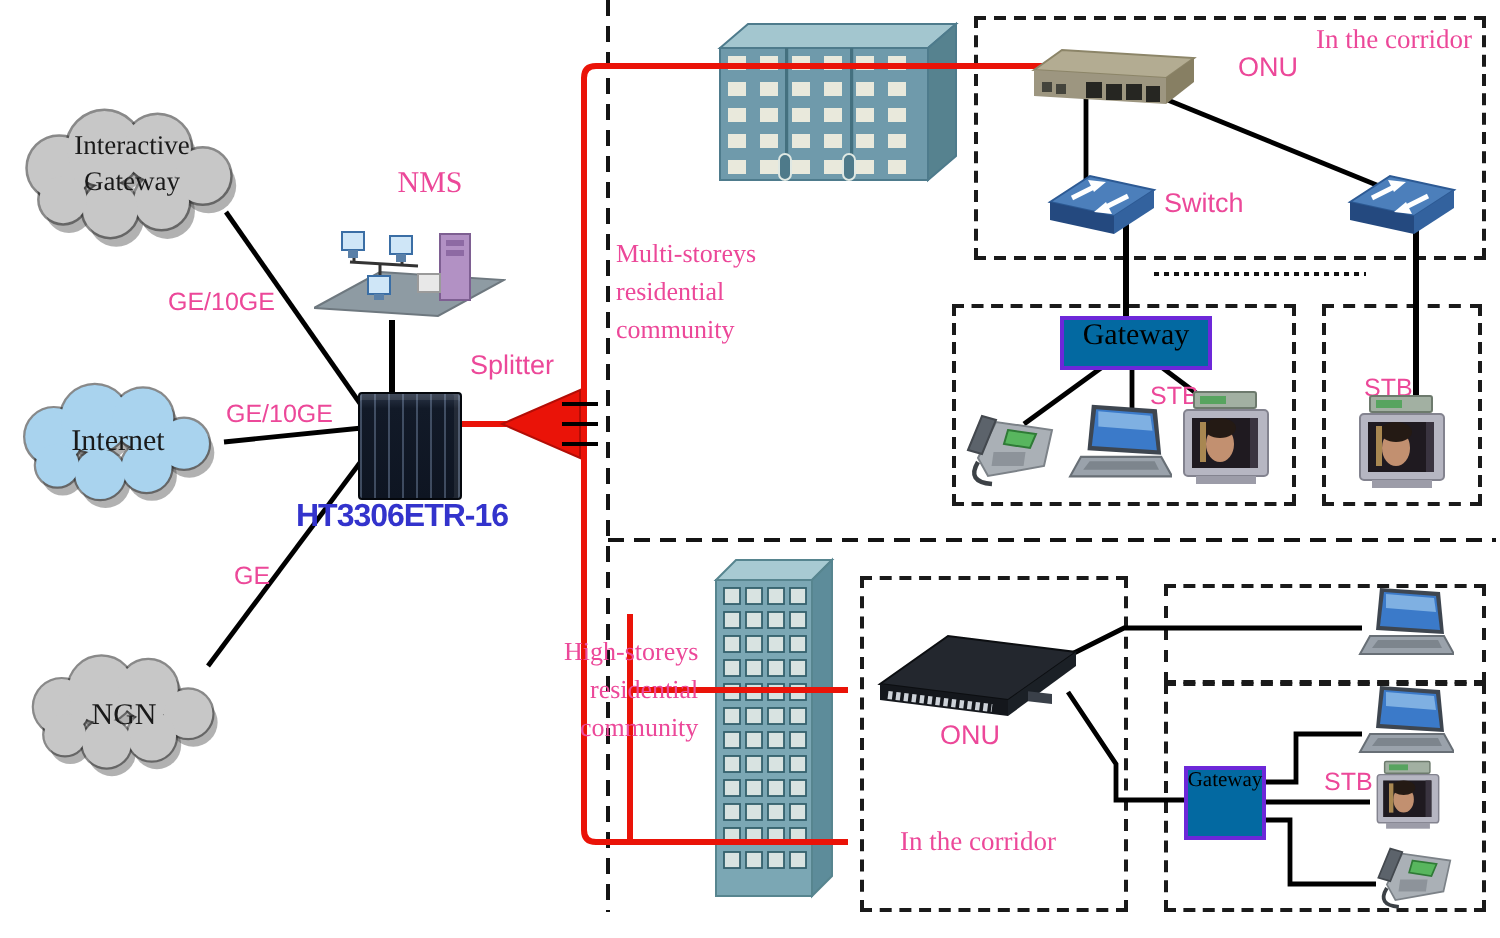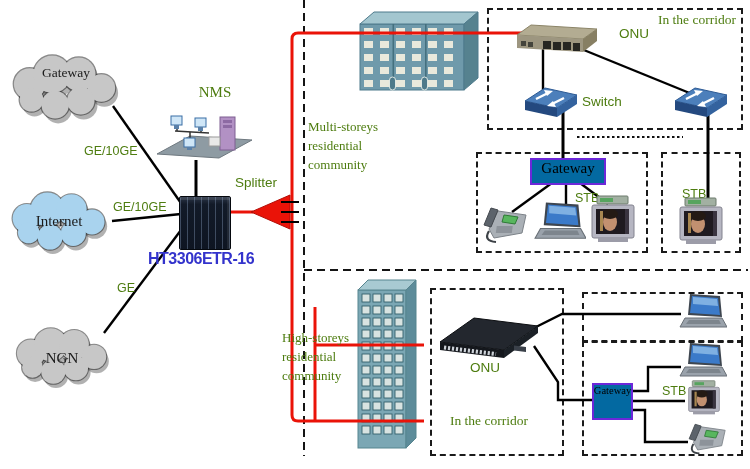--- a/index.html
+++ b/index.html
@@ -1,19 +1,19 @@
 <!DOCTYPE html>
 <html style="--fiber: #ea1308; --model-blue: #3333cc;"><head>
 <meta charset="utf-8">
 <style>
   html,body{margin:0;padding:0;background:#fff;}
   #canvas{position:relative;width:750px;height:469px;background:#fff;overflow:hidden;
           font-family:"Liberation Serif",serif;}
   .abs{position:absolute;}
-  .lab{position:absolute;white-space:nowrap;color:#4d7c0f;}
+  .lab{position:absolute;white-space:nowrap;color:#ec4899;}
   .serif{font-family:"Liberation Serif",serif;}
   .sans{font-family:"Liberation Sans",sans-serif;}
   .dashbox{position:absolute;border:2px dashed #1a1a1a;}
   .wires{position:absolute;left:0;top:0;pointer-events:none;}
   .blk{stroke:#000;stroke-width:2.4;fill:none;}
   .blk3{stroke:#000;stroke-width:3;fill:none;}
   .dot{stroke:#111;stroke-width:2;fill:none;stroke-dasharray:2.5 2.5;}
   .dash{stroke:#141414;stroke-width:2;fill:none;stroke-dasharray:8 5;}
   .fib{stroke:var(--fiber,#ea1308);stroke-width:3;fill:none;}
   .cloudtxt{position:absolute;text-align:center;color:#1a1a1a;}
@@ -275,20 +275,21 @@
       <line x1="281" y1="202" x2="299" y2="202"></line>
         <line x1="281" y1="212" x2="299" y2="212"></line>
         <line x1="281" y1="222" x2="299" y2="222"></line>
     </g>
   </svg>
 
   <svg class="abs" style="left:6px;top:50px;color:#c7c7c7;" width="118" height="74">
       <use href="#sym-cloud"></use>
     </svg>
   <div class="cloudtxt serif" style="left:24px;top:64px;width:84px;font-size:13.5px;line-height:18px;">
+    <div>Interactive</div>
     <div>Gateway</div>
   </div>
   <svg class="abs" style="left:4px;top:188px;color:#a9d3ee;" width="110" height="66">
       <use href="#sym-cloud"></use>
     </svg>
   <div class="cloudtxt serif" style="left:24px;top:213px;width:70px;font-size:15px;">Internet</div>
   <svg class="abs" style="left:10px;top:320px;color:#c7c7c7;" width="104" height="72">
       <use href="#sym-cloud"></use>
     </svg>
   <div class="cloudtxt serif" style="left:32px;top:350px;width:60px;font-size:15px;">NGN</div>
@@ -303,21 +304,21 @@
     </svg>
   <div class="olt"></div>
   <div class="lab sans model" style="left:148px;top:250px;font-size:16px;">HT3306ETR-16</div>
   <div class="lab sans" style="left:235px;top:175px;font-size:13.5px;">Splitter</div>
 
   <div class="lab serif" style="left:308px;top:117px;font-size:13px;line-height:19px;">
     <div>Multi-storeys</div>
     <div>residential</div>
     <div>community</div>
   </div>
-  <div class="lab serif" style="left:282px;top:328px;font-size:13px;line-height:19px;">
+  <div class="lab serif" style="left:282px;top:316px;font-size:13px;line-height:19px;text-align:right;">
     <div>High-storeys</div>
     <div>residential</div>
     <div>community</div>
   </div>
 
   <div class="lab serif" style="left:658px;top:12px;font-size:13.5px;">In the corridor</div>
   <svg class="abs" style="left:515px;top:23px;" width="84" height="32">
       <use href="#sym-onu-small"></use>
     </svg>
   <div class="lab sans" style="left:619px;top:26px;font-size:13.5px;">ONU</div>

